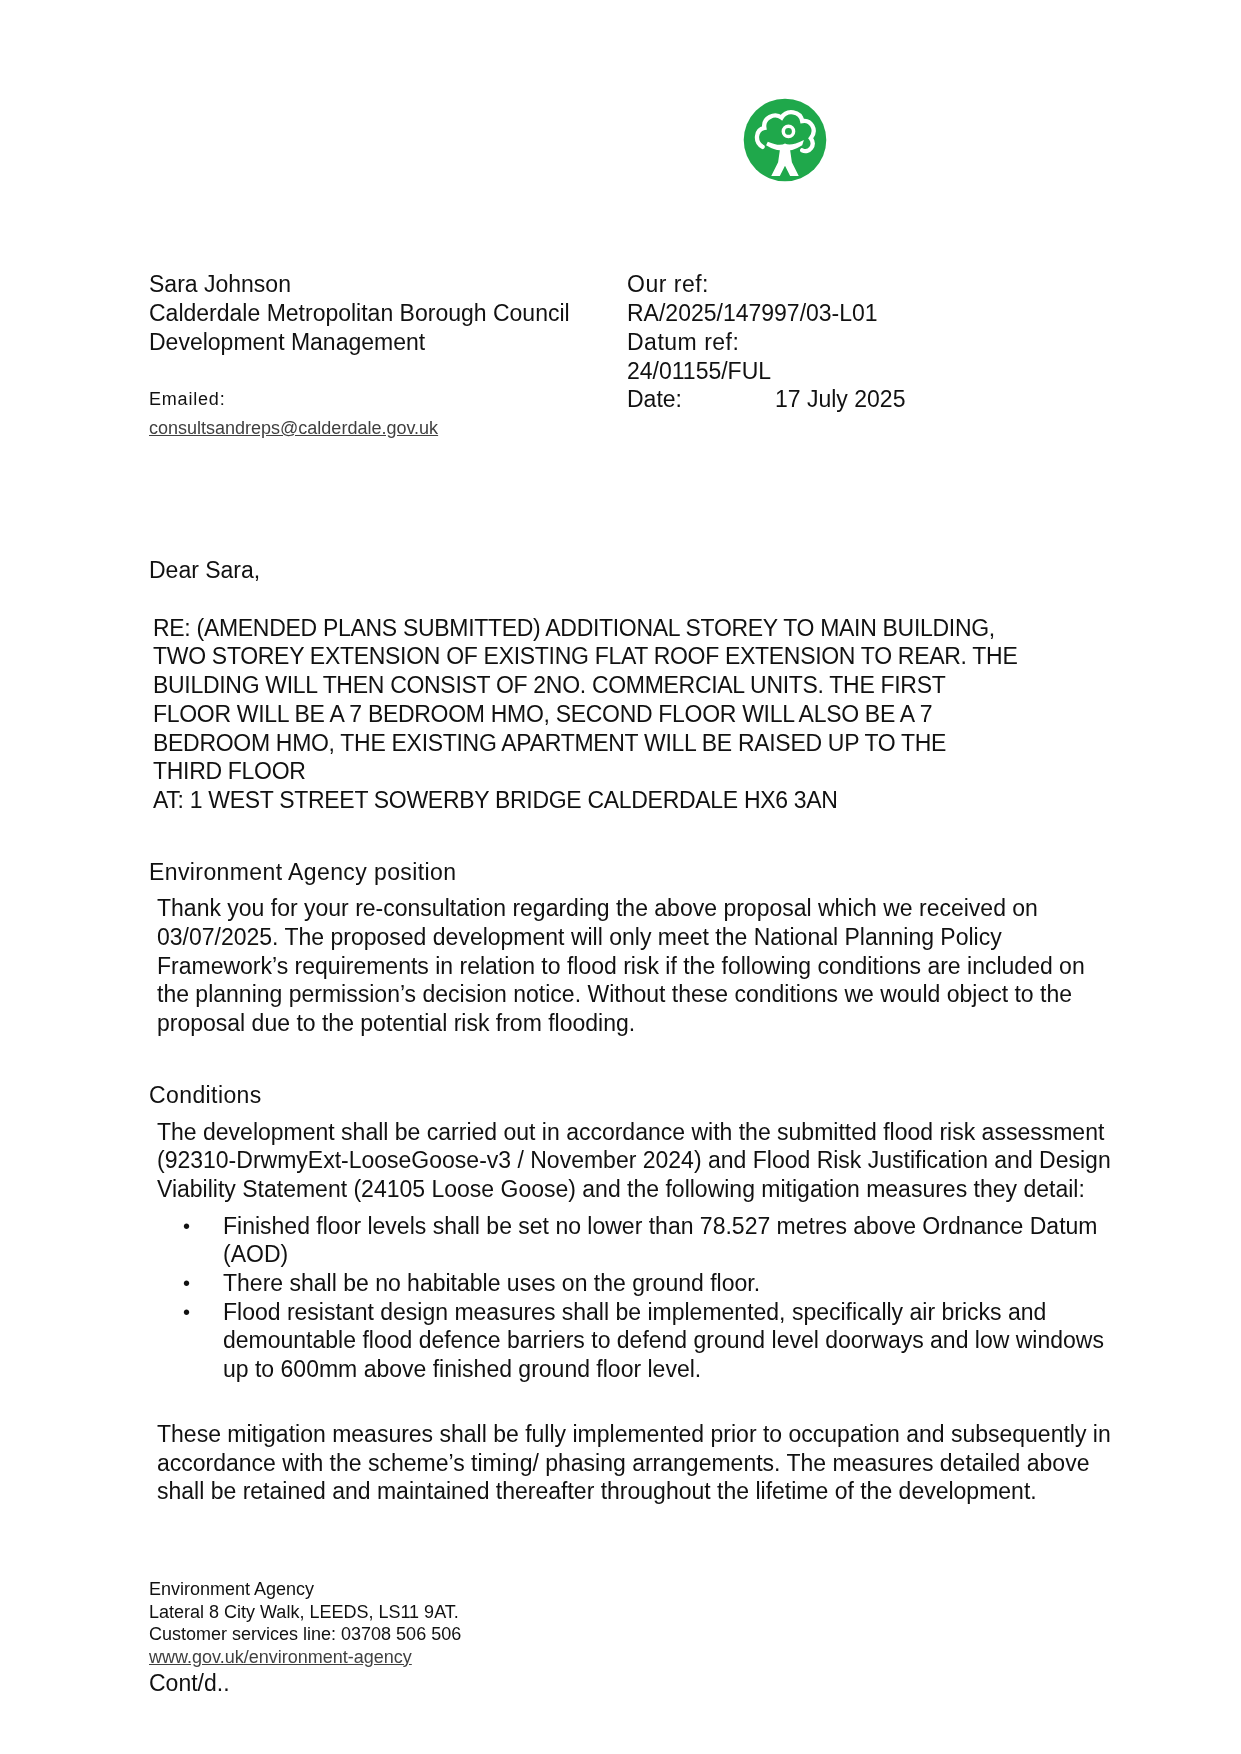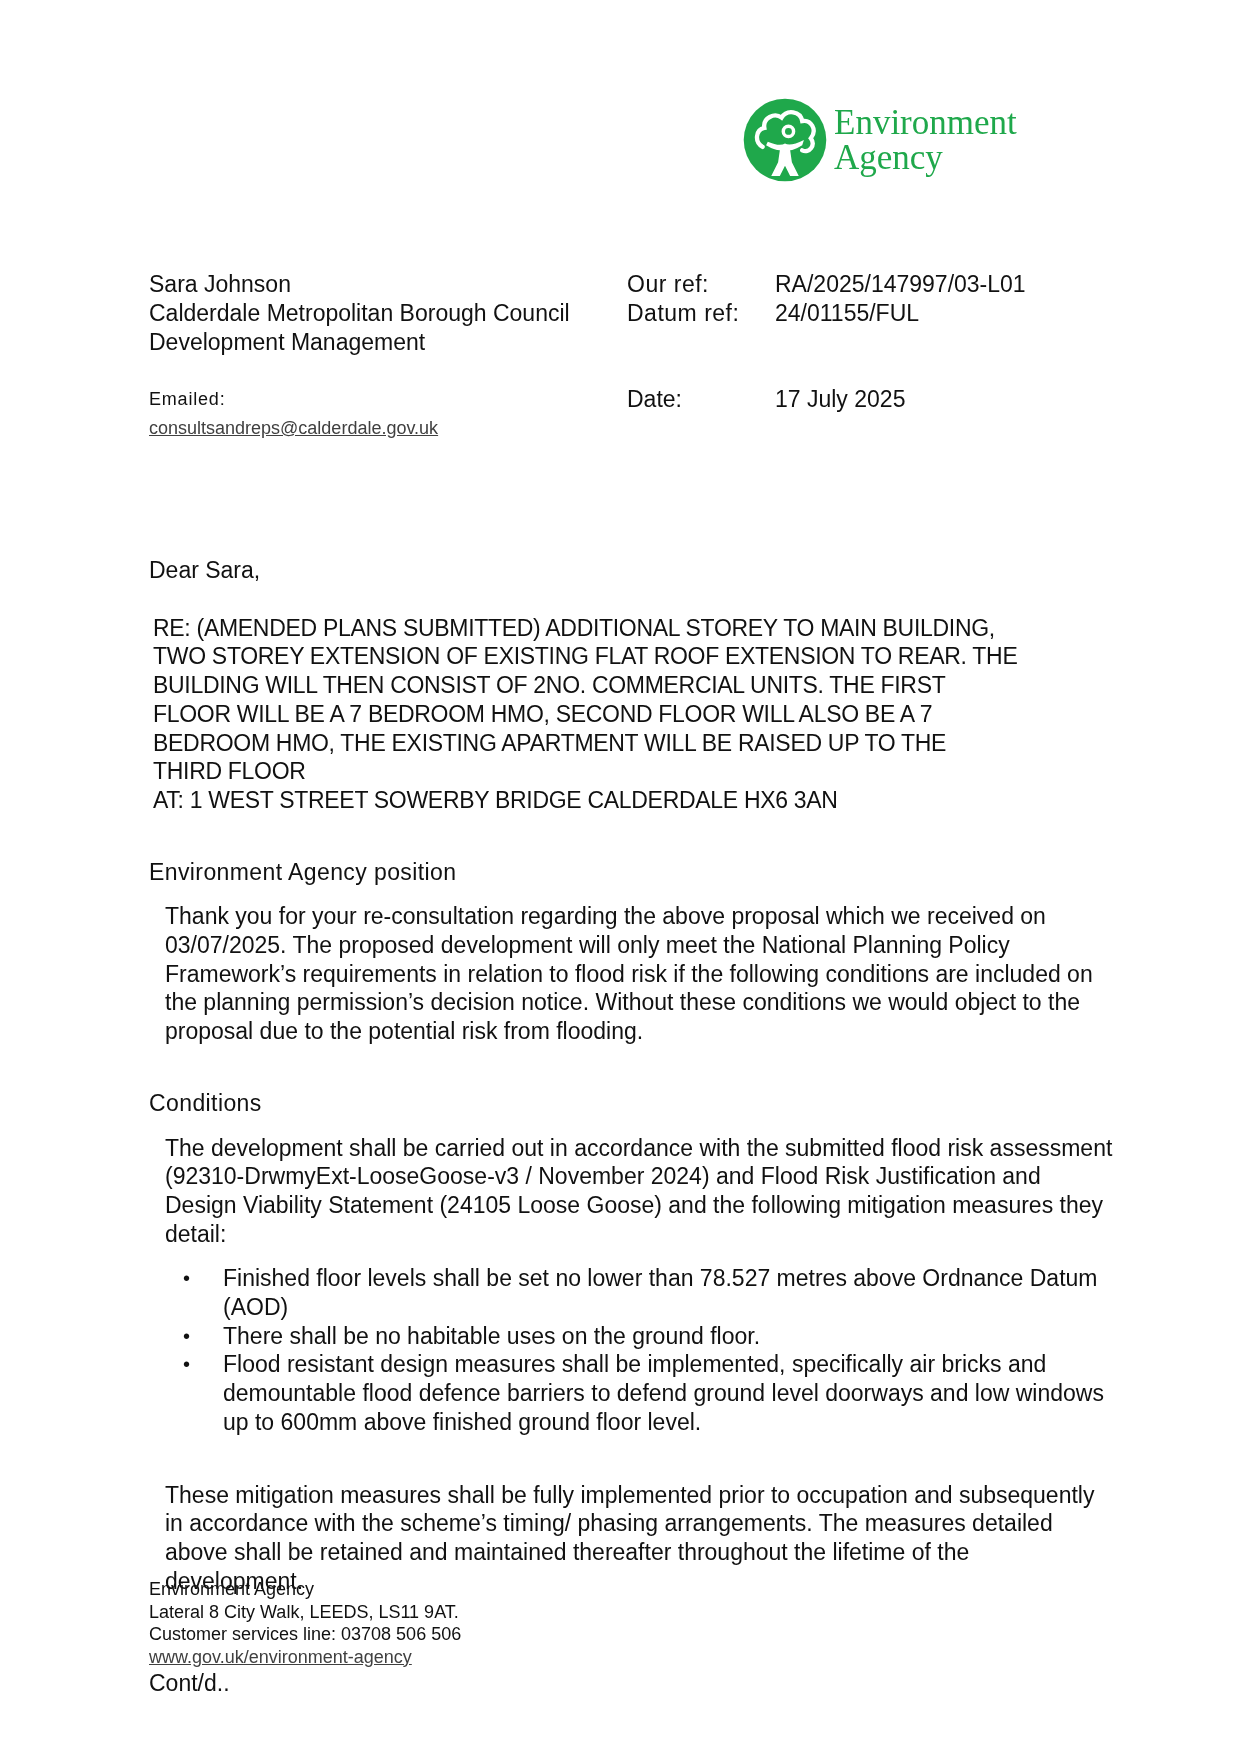--- a/index.html
+++ b/index.html
@@ -6,56 +6,52 @@
   body {
     width: 1241px; height: 1754px; position: relative; overflow: hidden;
     font-family: "Liberation Sans", "DejaVu Sans", sans-serif;
     color: #111111;
   }
   .logo { position: absolute; left: 742px; top: 97px; display: flex; align-items: center; }
   .logo-mark { width: 86px; height: 86px; }
   .logo-text { margin-left: 6px; color: #1fa84b; font-family: "Liberation Serif", "DejaVu Serif", serif; font-size: 35px; line-height: 35px; }
   .addr { position: absolute; left: 149px; top: 270px; font-size: 23px; line-height: 29px; }
   .refs { position: absolute; left: 627px; top: 270px; font-size: 23px; line-height: 29px; }
-  .refs .row { display: flex; }
+  .refs .row { display: flex; flex-direction: column; }
   .refs .lbl { width: 148px; letter-spacing: 0.5px; }
   .date-row { position: absolute; left: 627px; top: 385px; font-size: 23px; line-height: 29px; display: flex; }
   .date-row .lbl { width: 148px; }
   .emailed { position: absolute; left: 149px; top: 385px; font-size: 18px; line-height: 29px; }
   .emailed .lbl { letter-spacing: 0.8px; }
   a.link { color: #404040; text-decoration: underline; }
   .body { position: absolute; left: 149px; top: 556px; width: 980px; font-size: 23px; line-height: 28.7px; }
   .salutation { margin: 0 0 29px 0; }
   .re { margin: 4px; letter-spacing: -0.3px; }
   .heading { margin-top: 43px; letter-spacing: 0.4px; }
-  p { margin: 16px; }
+  p { margin: 8px; }
   ul.bullets { margin: 0; padding-left: 74px; list-style: none; }
   ul.bullets li { position: relative; }
   ul.bullets li::before { content: "\2022"; position: absolute; left: -40px; font-size: 20px; }
   .gap { height: 28px; }
   .footer { position: absolute; left: 149px; top: 1578px; font-size: 18px; line-height: 22.5px; }
   .footer .contd { font-size: 23px; line-height: 30px; }
 </style>
 </head>
 <body>
 
 <div class="logo">
   <svg class="logo-mark" viewBox="0 0 100 100">
     <circle cx="50" cy="50" r="48" fill="#1fa84b"></circle>
 
     <path d="M24 58 C14 52 16 38 26 36 C24 24 38 18 46 24 C52 14 68 16 70 28 C80 26 88 38 80 48 C86 56 78 66 70 62" fill="none" stroke="#ffffff" stroke-width="5" stroke-linecap="round"></path>
 
     <circle cx="54" cy="40" r="6" fill="none" stroke="#ffffff" stroke-width="4"></circle>
 
     <path d="M30 52 Q44 58 50 54 Q56 58 72 50 L70 56 Q60 62 56 62 L58 76 L66 92 L56 92 L50 80 L44 92 L34 92 L42 76 L44 62 Q38 62 28 56 Z" fill="#ffffff"></path>
   </svg>
-  <div class="logo-text">
-    <div>Environment</div>
-    <div>Agency</div>
-  </div>
 </div>
 
 <div class="addr">
   <div>Sara Johnson</div>
   <div>Calderdale Metropolitan Borough Council</div>
   <div>Development Management</div>
 </div>
 
 <div class="refs">
   <div class="row">

